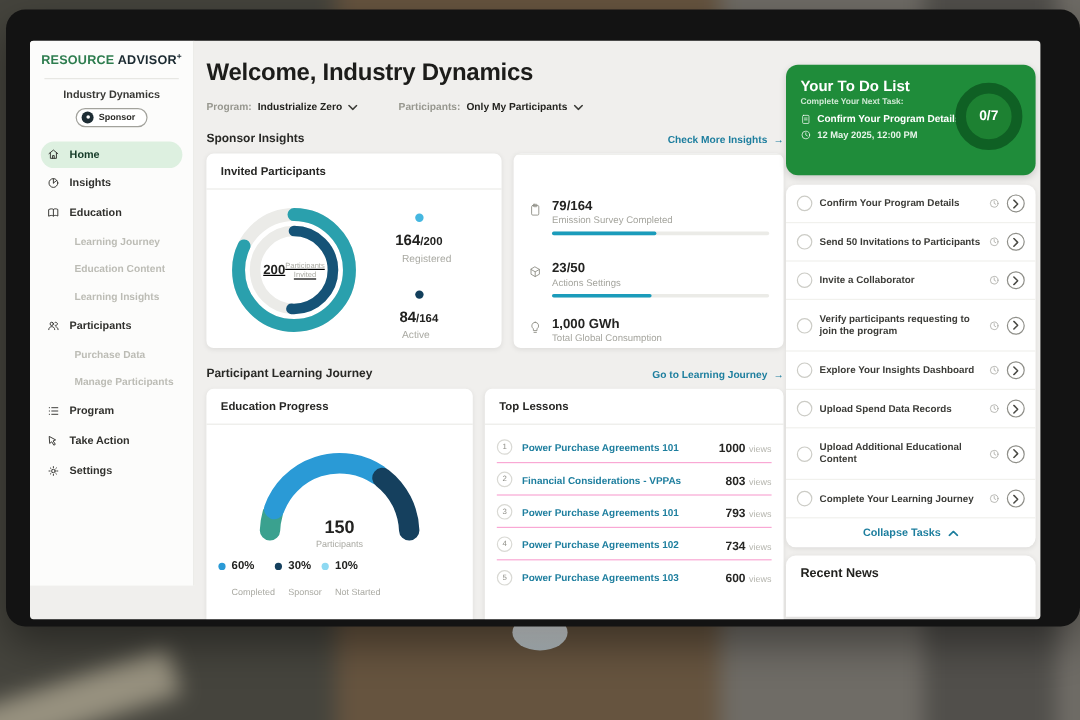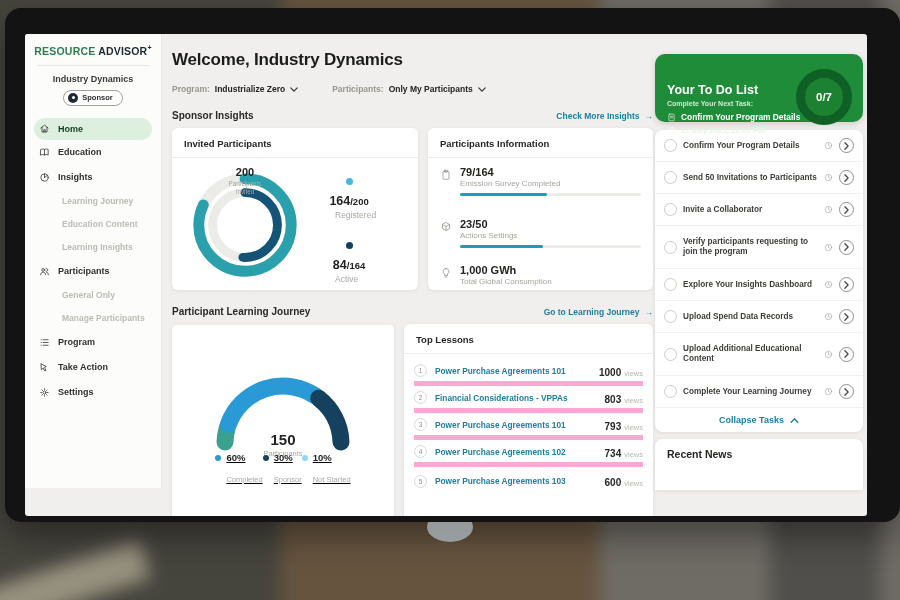--- a/index.html
+++ b/index.html
@@ -36,38 +36,38 @@
   .badge-dot::after { content:""; position:absolute; left:3.5px; top:3.5px; width:3px; height:3px; border-radius:50%; background:#fff; }
   .nav { margin-top:12px; }
   .nav-item { display:flex; align-items:center; gap:8px; height:25px; padding-left:14px;
               font-size:9px; font-weight:700; color:#30302d; cursor:pointer; }
   .nav-item.active { background:#ddf0e0; border-radius:13px; margin:0 9px; padding-left:5px; height:22px; color:#143a27; }
   .nav-item.sub { padding-left:37px; color:#bcbcb5; font-weight:600; font-size:8.5px; height:23px; }
   .nico { width:11px; height:11px; flex:0 0 11px; stroke:#30302d; fill:none; stroke-width:1.7; stroke-linecap:round; stroke-linejoin:round; }
 
   
   .main { position:absolute; left:147px; top:0; width:481px; height:482px; }
-  .h1 { position:absolute; top:16px; left:0; font-size:17px; font-weight:800; color:#1c1c1a; letter-spacing:-.2px; }
+  .h1 { position:absolute; top:16px; left:0; font-size:20px; font-weight:800; color:#1c1c1a; letter-spacing:-.2px; }
   .filters { position:absolute; top:50px; left:0; display:flex; gap:34px; align-items:center; }
   .filter { display:flex; align-items:center; gap:5px; cursor:pointer; }
   .f-label { font-size:8.5px; font-weight:600; color:#97978f; }
   .f-value { font-size:8.5px; font-weight:800; color:#23231f; }
   .chev { width:8px; height:5px; stroke:#3c3c38; fill:none; stroke-width:1.6; stroke-linecap:round; }
 
   .sec-head { position:absolute; left:0; width:481px; display:flex; justify-content:space-between; align-items:center; }
   .sec-title { font-size:10px; font-weight:800; color:#29292六; color:#292926; }
   .sec-link { font-size:8.5px; font-weight:700; color:#1d7e9e; cursor:pointer; display:flex; gap:5px; align-items:center; }
 
   .card { position:absolute; background:#fff; border-radius:6px; box-shadow:0 1px 4px rgba(0,0,0,.07); }
   .card-title { font-size:9.5px; font-weight:800; color:#262624; padding:10px 12px 8px; }
   .card-div { border-top:1px solid #ececе8; border-top:1px solid #ecece8; }
 
   
   .donut-wrap { position:absolute; left:14px; top:38px; width:118px; height:118px; }
-  .donut-center { position:absolute; inset:0; display:flex; flex-direction:column; align-items:center; text-align:center; }
+  .donut-center { position:absolute; inset:0; display:flex; flex-direction:row; align-items:center; justify-content:center; text-align:center;text-decoration:underline; }
   .donut-center .v { font-size:11px; font-weight:800; color:#222220; }
   .donut-center .l { font-size:6.3px; color:#a9a9a2; line-height:1.3; margin-top:2px; }
   .legend-col { position:absolute; left:150px; top:50px; }
   .leg-item { margin-bottom:22px; }
   .leg-line { display:flex; align-items:center; gap:6px;flex-direction:column; }
   .leg-dot { width:7px; height:7px; border-radius:50%; }
   .leg-main { font-size:12.5px; font-weight:800; color:#222220; }
   .leg-sub { font-size:9.5px; font-weight:800; color:#222220; }
   .leg-label { font-size:8.5px; color:#a9a9a2; margin-left:13px; margin-top:1px; }
 
@@ -77,39 +77,39 @@
   .stat .v { font-size:11px; font-weight:800; color:#232321; }
   .stat .l { font-size:8px; color:#a5a59e; margin-top:1px; }
   .pbar { margin-top:5px; width:181px; height:3px; border-radius:2px; background:#ebebe7; }
   .pfill { height:3px; border-radius:2px; background:#1b9cbb; }
 
   
   .gauge-wrap { position:absolute; left:26px; top:36px; width:170px; height:92px; }
   .gauge-center { position:absolute; left:0; bottom:-6px; width:170px; text-align:center; }
   .gauge-center .v { font-size:15px; font-weight:800; color:#232321; }
   .gauge-center .l { font-size:7.5px; color:#a9a9a2; margin-top:1px; }
-  .gauge-legend { position:absolute; left:10px; top:128px; width:202px; display:flex; justify-content:center;text-decoration:underline; }
+  .gauge-legend { position:absolute; left:10px; top:142px; width:202px; display:flex; justify-content:flex-start; }
   .gl-item .line { display:flex; align-items:center; gap:5px; }
   .gl-dot { width:6px; height:6px; border-radius:50%; }
   .gl-val { font-size:9.5px; font-weight:800; color:#232321; }
   .gl-label { font-size:7.5px; color:#a9a9a2; margin-left:11px; margin-top:12px; }
 
   
   .lesson { position:absolute; left:10px; width:229px; height:26px; display:flex; align-items:center; gap:8px;
-            border-bottom:5px solid #f9a8d4; cursor:pointer; }
+            border-bottom:1px solid #f9a8d4; cursor:pointer; }
   .rank { width:13px; height:13px; flex:0 0 13px; border:1px solid #d9d9d4; border-radius:50%;
           font-size:6.5px; color:#8e8e87; display:flex; align-items:center; justify-content:center; }
   .l-title { flex:1; font-size:8.3px; font-weight:700; color:#1d7e9e; }
   .l-views { font-size:10px; font-weight:800; color:#262624; }
   .l-suffix { font-size:7.5px; color:#b6b6af; margin-left:3px; }
 
   
   .rpanel { position:absolute; left:630px; top:0; width:208px; }
-  .todo-hero { position:relative; margin-top:20px; height:68px; background:#1f8c3a; border-radius:10px;
-               padding:29px 12px; box-shadow:0 2px 6px rgba(0,0,0,.15); }
+  .todo-hero { position:relative; margin-top:20px; height:92px; background:#1f8c3a; border-radius:10px;
+               padding:11px 12px; box-shadow:0 2px 6px rgba(0,0,0,.15); }
   .th-title { font-size:12.5px; font-weight:800; color:#fff; }
   .th-sub { font-size:7px; color:#cfe9d4; margin-top:3px; font-weight:600; }
   .th-task { display:flex; align-items:center; gap:5px; margin-top:5px; font-size:8.4px; font-weight:800; color:#fff; }
   .th-due { display:flex; align-items:center; gap:5px; margin-top:4px; font-size:7.8px; font-weight:600; color:#e7f4e9; }
   .wico { width:9px; height:9px; stroke:#fff; fill:none; stroke-width:1.6; stroke-linecap:round; stroke-linejoin:round; }
   .ring { position:absolute; right:11px; top:15px; width:56px; height:56px; border-radius:50%;
           border:9px solid #0f6024; background:#1d8132; display:flex; align-items:center; justify-content:center; }
   .ring span { font-size:11.5px; font-weight:800; color:#fff; }
 
   .tasks { margin-top:8px; background:#fff; border-radius:8px; box-shadow:0 1px 4px rgba(0,0,0,.08); overflow:hidden; }
@@ -158,49 +158,49 @@
     </div>
     <div class="nav">
       <div class="nav-item active">
         <svg class="nico" viewBox="0 0 24 24">
               <path d="M4 11 L12 4.5 L20 11 M6.5 9.5 V19.5 H17.5 V9.5 M10.5 19.5 V14.5 H13.5 V19.5"></path>
             </svg>
         <span>Home</span>
       </div>
       <div class="nav-item">
         <svg class="nico" viewBox="0 0 24 24">
-              <path d="M4 5.5 C7 4 10 4 12 5.5 C14 4 17 4 20 5.5 V17.5 C17 16 14 16 12 17.5 C10 16 7 16 4 17.5 Z M12 5.5 V17.5"></path>
-            </svg>
-        <span>Education</span>
-      </div>
-      <div class="nav-item">
-        <svg class="nico" viewBox="0 0 24 24">
               <circle cx="12" cy="12" r="8"></circle>
               <path d="M12 12 V4.5 M12 12 L18 7.5"></path>
             </svg>
         <span>Insights</span>
       </div>
+      <div class="nav-item">
+        <svg class="nico" viewBox="0 0 24 24">
+              <path d="M4 5.5 C7 4 10 4 12 5.5 C14 4 17 4 20 5.5 V17.5 C17 16 14 16 12 17.5 C10 16 7 16 4 17.5 Z M12 5.5 V17.5"></path>
+            </svg>
+        <span>Education</span>
+      </div>
       <div class="nav-item sub">
         <span>Learning Journey</span>
       </div>
       <div class="nav-item sub">
         <span>Education Content</span>
       </div>
       <div class="nav-item sub">
         <span>Learning Insights</span>
       </div>
       <div class="nav-item">
         <svg class="nico" viewBox="0 0 24 24">
               <circle cx="9" cy="8.5" r="3"></circle>
               <path d="M3.5 19 C3.5 15.5 6.5 13.5 9 13.5 C11.5 13.5 14.5 15.5 14.5 19 M15 5.8 A3 3 0 1 1 15 11.2 M16.5 13.8 C19 14.3 20.5 16.3 20.5 19"></path>
             </svg>
         <span>Participants</span>
       </div>
       <div class="nav-item sub">
-        <span>General Only</span>
+        <span>Purchase Data</span>
       </div>
       <div class="nav-item sub">
         <span>Manage Participants</span>
       </div>
       <div class="nav-item">
         <svg class="nico" viewBox="0 0 24 24">
               <path d="M9 6 H20 M9 12 H20 M9 18 H20 M4.5 6 H5 M4.5 12 H5 M4.5 18 H5"></path>
             </svg>
         <span>Program</span>
       </div>
@@ -277,21 +277,20 @@
           <div class="leg-line">
             <span class="leg-dot" style="background-color: rgb(18, 63, 92);"></span>
             <span><span class="leg-main">84</span><span class="leg-sub">/164</span></span>
           </div>
           <div class="leg-label">Active</div>
         </div>
       </div>
     </div>
 
     <div class="card" style="left:256px; top:94px; width:225px; height:162px;">
-      <div class="card-title">Participants Information</div>
       <div class="card-div"></div>
       <div class="stat" style="top:38px;">
         <svg class="sico" viewBox="0 0 24 24">
               <rect x="6" y="4.5" width="12" height="16" rx="2"></rect>
               <rect x="9" y="2.5" width="6" height="4" rx="1"></rect>
             </svg>
         <div>
           <div class="v">79/164</div>
           <div class="l">Emission Survey Completed</div>
           <div class="pbar">
@@ -324,20 +323,21 @@
 
     <div class="sec-head" style="top:272px;">
       <span class="sec-title">Participant Learning Journey</span>
       <span class="sec-link">
         <span>Go to Learning Journey</span>
         <span>→</span>
       </span>
     </div>
 
     <div class="card" style="left:0; top:290px; width:222px; height:192px; border-radius:6px 6px 0 0;">
+      <div class="card-title">Education Progress</div>
       <div class="card-div"></div>
       <div class="gauge-wrap">
         <svg id="gauge-svg" width="170" height="92" viewBox="0 0 170 92">
               <path d="M27.0 82.0 A58 58 0 0 1 29.2 68.0" fill="none" stroke="#3aa18f" stroke-width="17" stroke-linecap="round"></path>
               <path d="M30.5 64.2 A58 58 0 0 1 117.4 35.9" fill="none" stroke="#2a9ad6" stroke-width="17" stroke-linecap="round"></path>
               <path d="M120.7 38.3 A58 58 0 0 1 143.0 82.0" fill="none" stroke="#15405e" stroke-width="17" stroke-linecap="round"></path>
             </svg>
         <div class="gauge-center">
           <div class="v">150</div>
           <div class="l">Participants</div>

